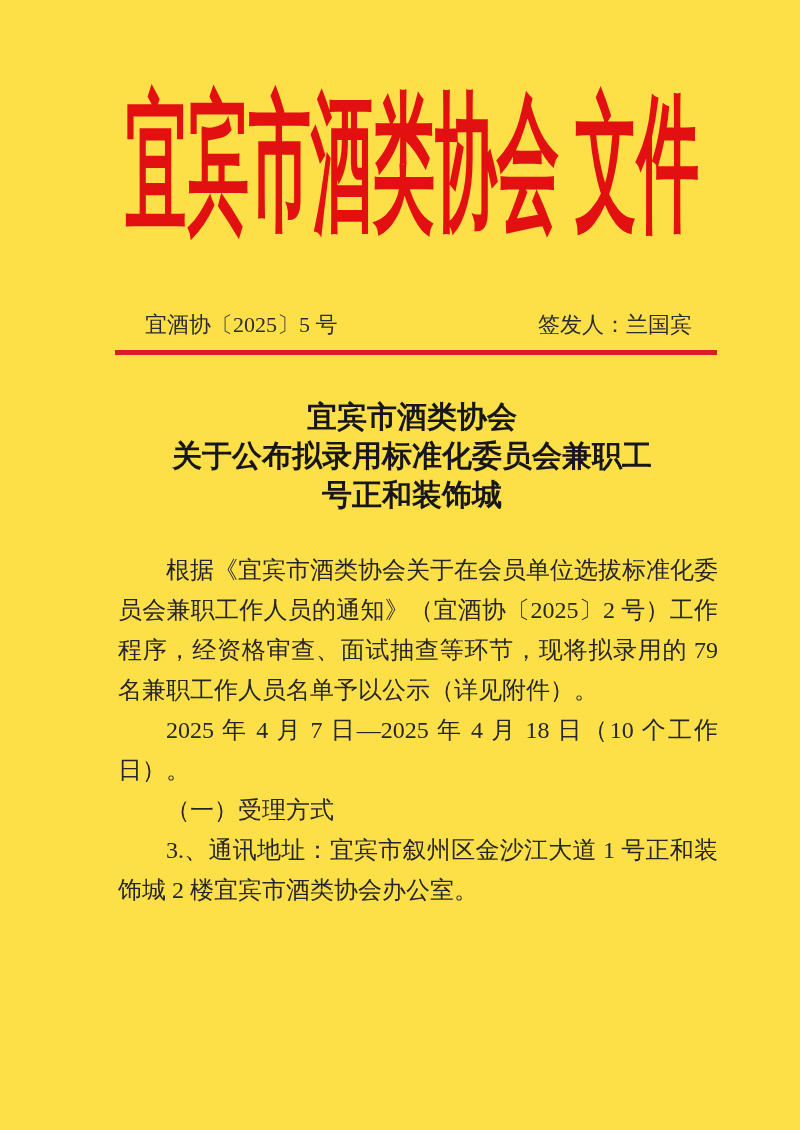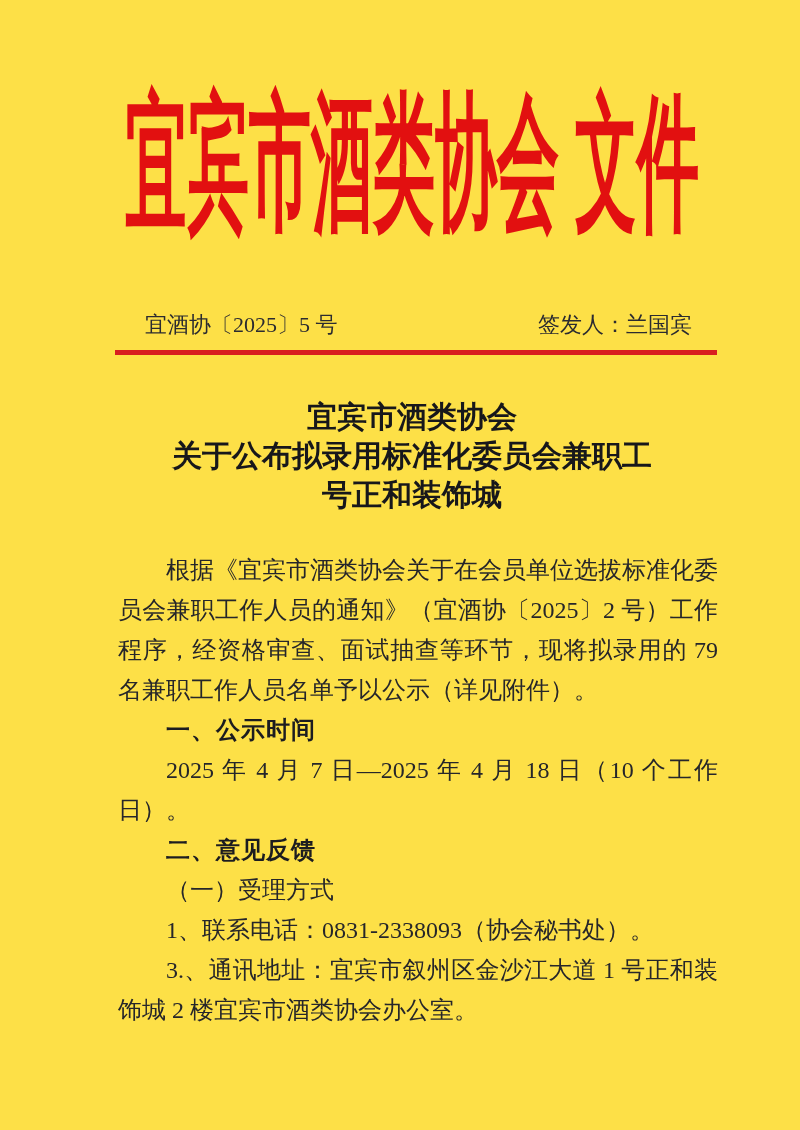--- a/index.html
+++ b/index.html
@@ -103,21 +103,18 @@
   <div class="red-rule" style="background: rgb(216, 31, 31);"></div>
 
   <div class="doc-title">
     <div>宜宾市酒类协会</div>
     <div>关于公布拟录用标准化委员会兼职工</div>
     <div>号正和装饰城</div>
   </div>
 
   <div class="doc-body">
     <p class="para">根据《宜宾市酒类协会关于在会员单位选拔标准化委员会兼职工作人员的通知》（宜酒协〔2025〕2 号）工作程序，经资格审查、面试抽查等环节，现将拟录用的 79 名兼职工作人员名单予以公示（详见附件）。</p>
-    <p class="para heading">一、公示时间</p>
     <p class="para">2025 年 4 月 7 日—2025 年 4 月 18 日（10 个工作日）。</p>
-    <p class="para heading">二、意见反馈</p>
     <p class="para">（一）受理方式</p>
-    <p class="para">1、联系电话：0831-2338093（协会秘书处）。</p>
     <p class="para">3.、通讯地址：宜宾市叙州区金沙江大道 1 号正和装饰城 2 楼宜宾市酒类协会办公室。</p>
   </div>
 
 </div>
 
 </body></html>

